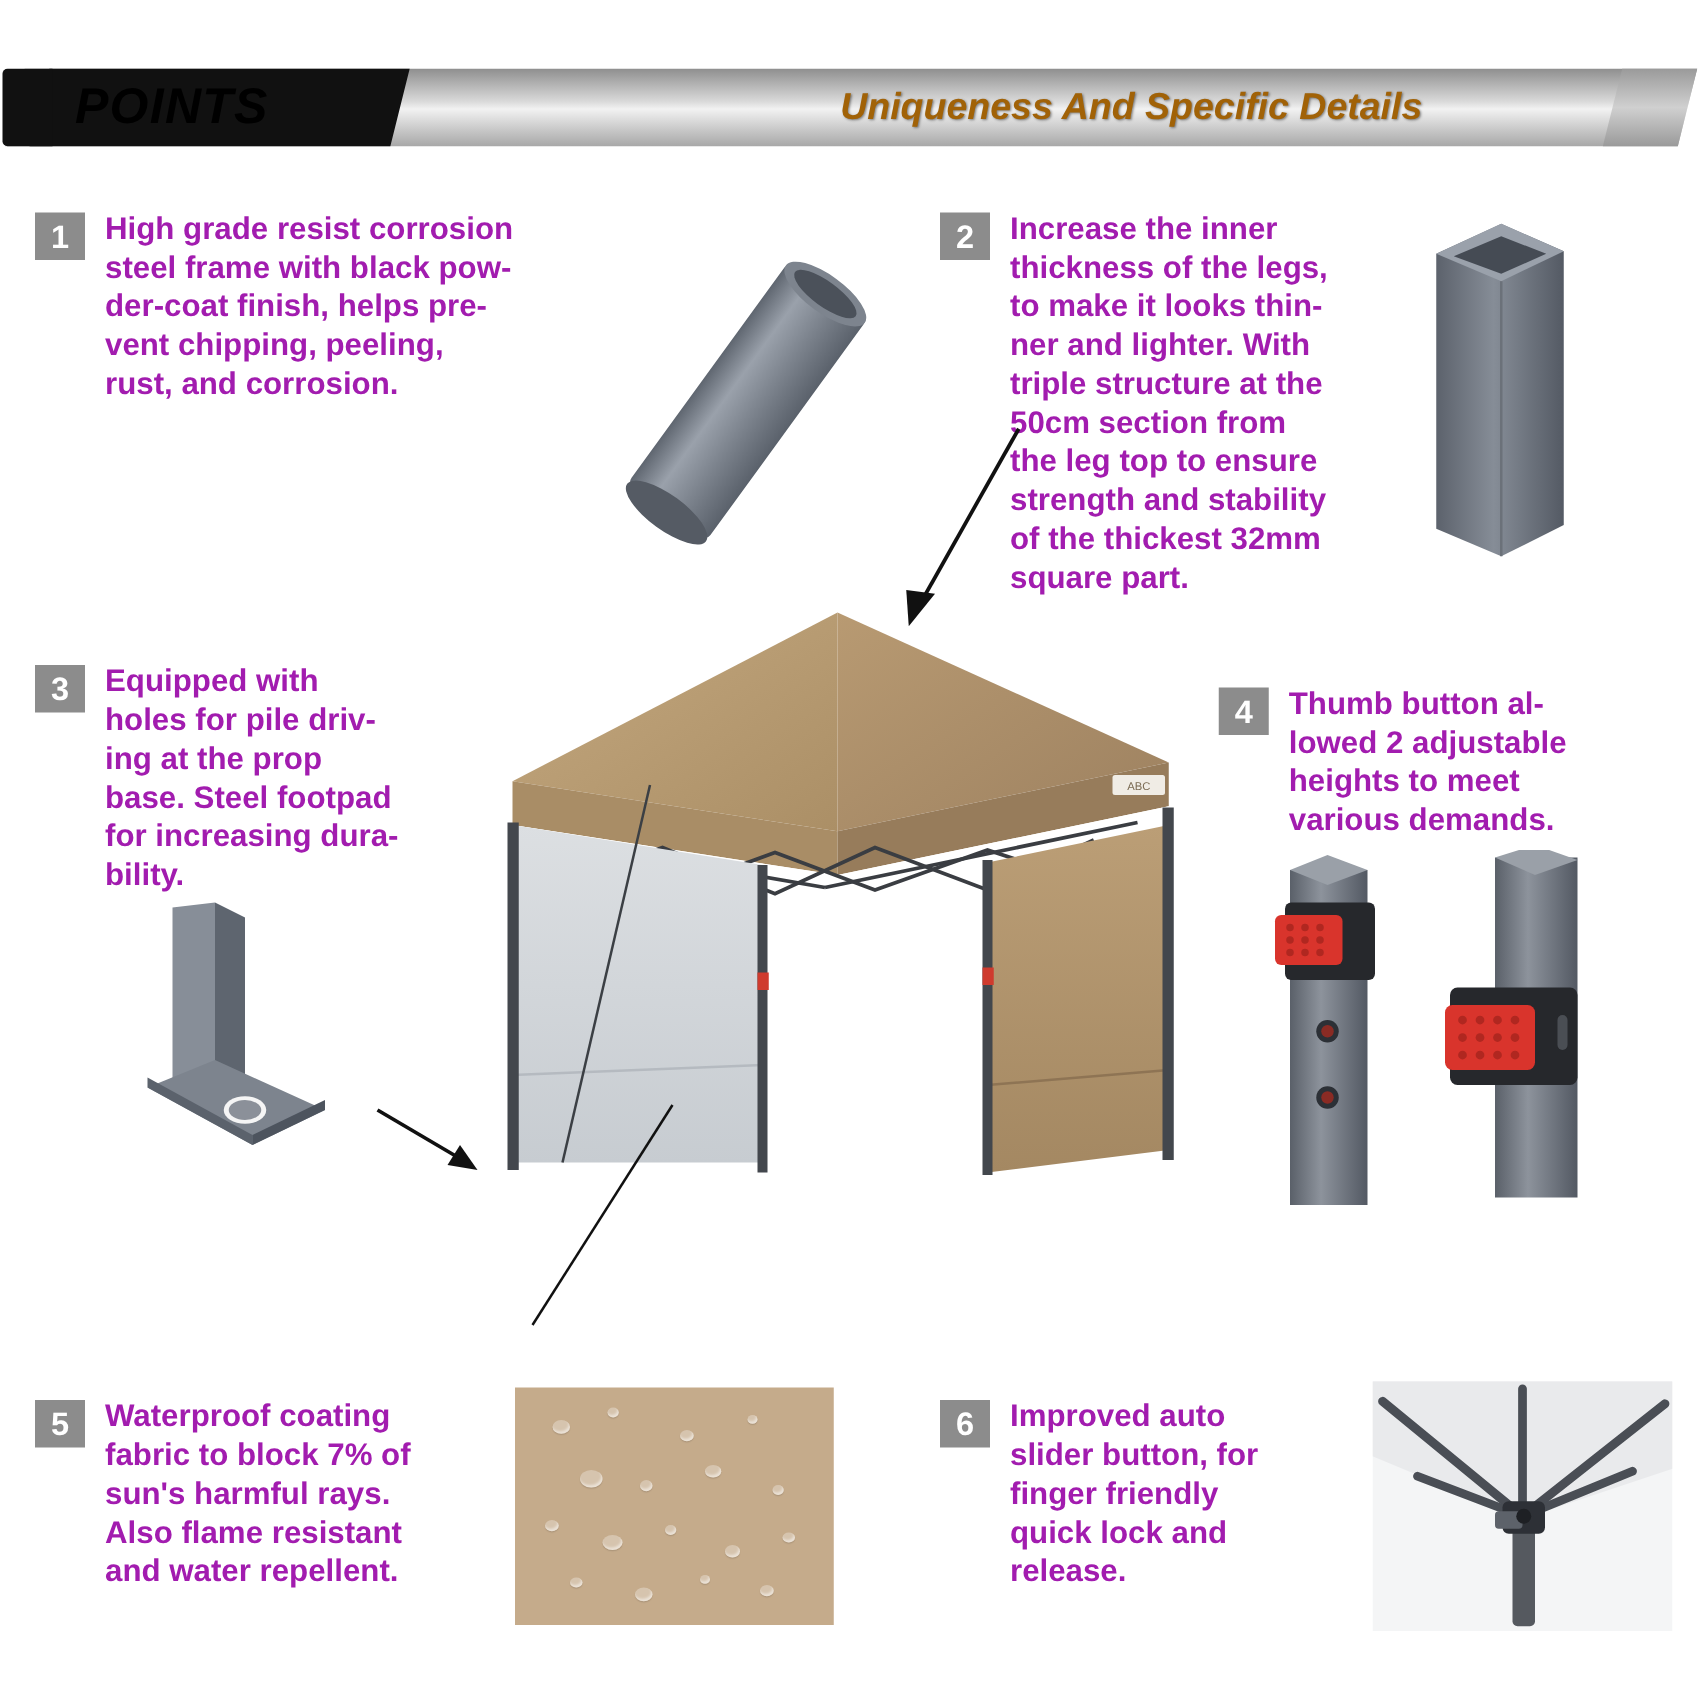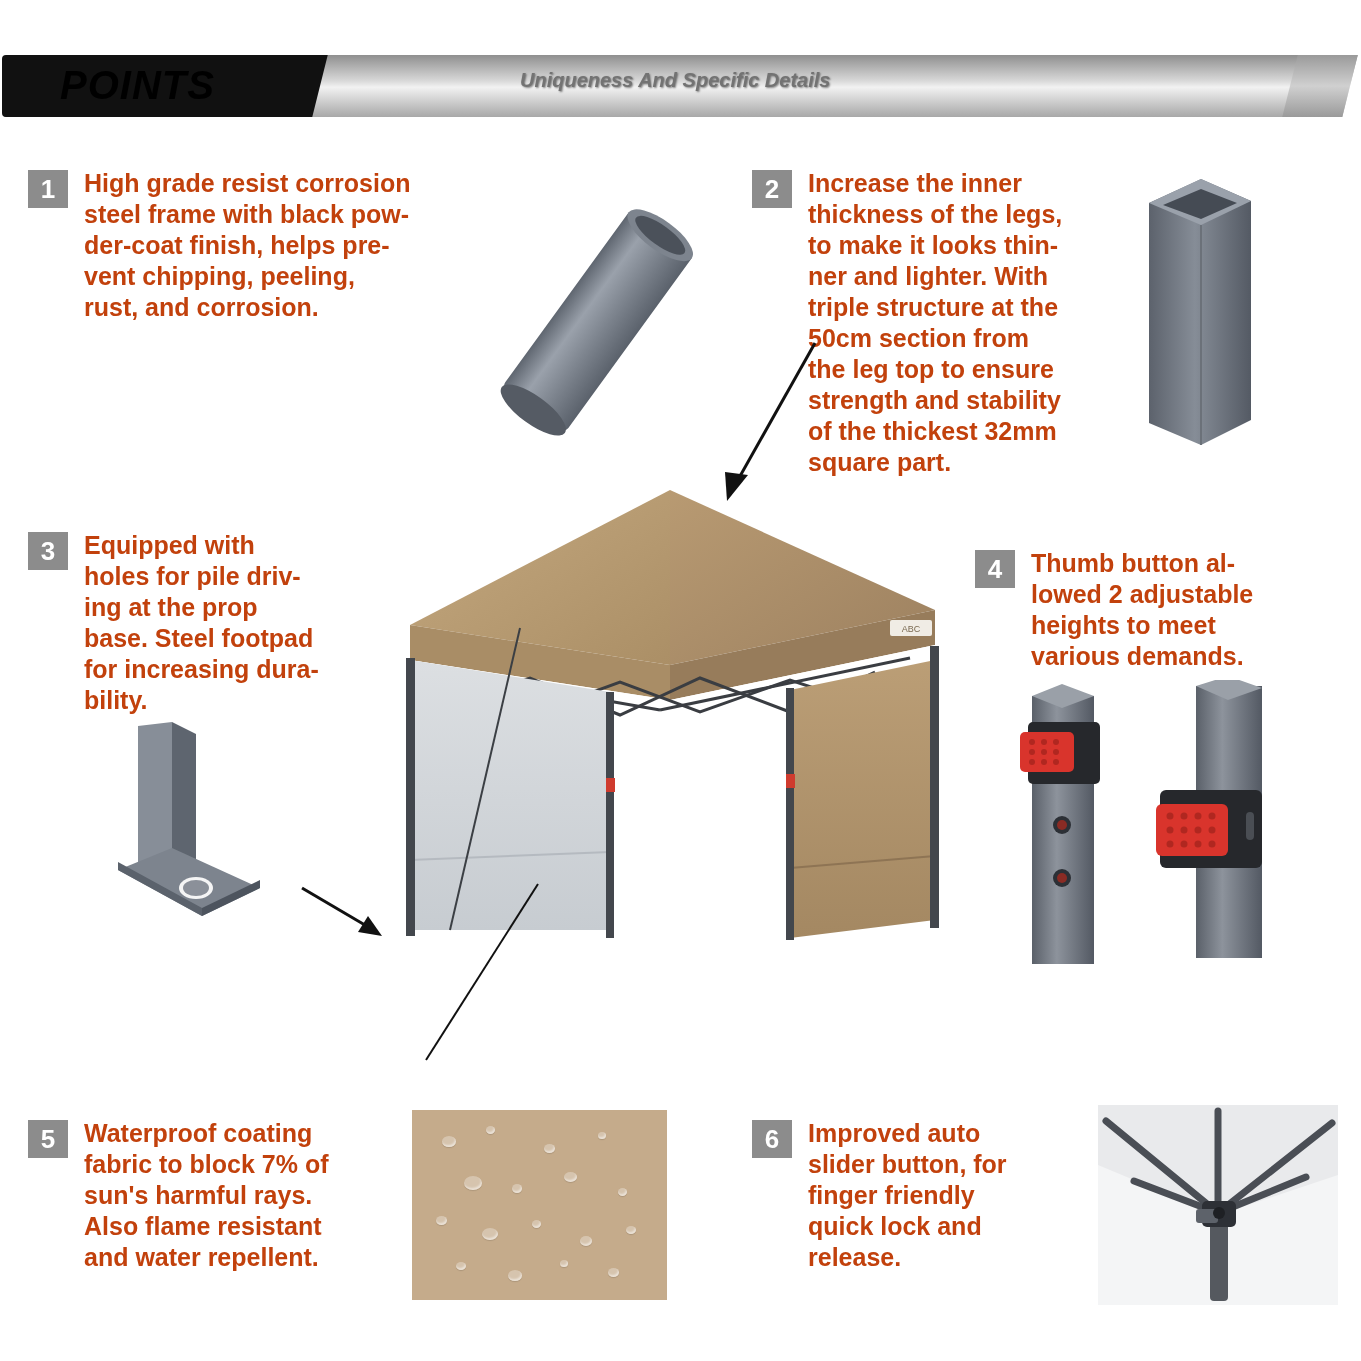--- a/index.html
+++ b/index.html
@@ -35,35 +35,36 @@
     position:absolute;left:2px;top:0;width:40px;height:62px;
     background:#111;border-radius:4px 0 0 4px;
   }
   .points-label{
     position:absolute;left:60px;top:8px;
     font-size:40px;font-weight:bold;font-style:italic;color:#000000;
     letter-spacing:1px;
   }
   .header-sub{
     position:absolute;left:520px;top:14px;width:770px;
-    font-size:20px;font-weight:bold;font-style:italic;color:#737373;
+    text-align:center;
+    font-size:30px;font-weight:bold;font-style:italic;color:#a16207;
     text-shadow:1px 1px 2px rgba(0,0,0,.45);
   }
 
   
   .point{position:absolute;}
   .num{
     position:absolute;left:0;top:0;width:40px;height:38px;
     background:#8c8c8c;color:#ffffff;
     font-size:26px;font-weight:bold;
     display:flex;align-items:center;justify-content:center;
   }
   .ptext{
     position:absolute;left:56px;top:-2px;
-    font-size:25px;font-weight:bold;color:#c2410c;
+    font-size:25px;font-weight:bold;color:#a21caf;
     line-height:1.24;
     white-space:pre-line;
   }
 
   #p1{left:28px;top:170px;width:430px;}
   #p2{left:752px;top:170px;width:345px;}
   #p3{left:28px;top:532px;width:330px;}
   #p4{left:975px;top:550px;width:360px;}
   #p5{left:28px;top:1120px;width:360px;}
   #p6{left:752px;top:1120px;width:260px;}

